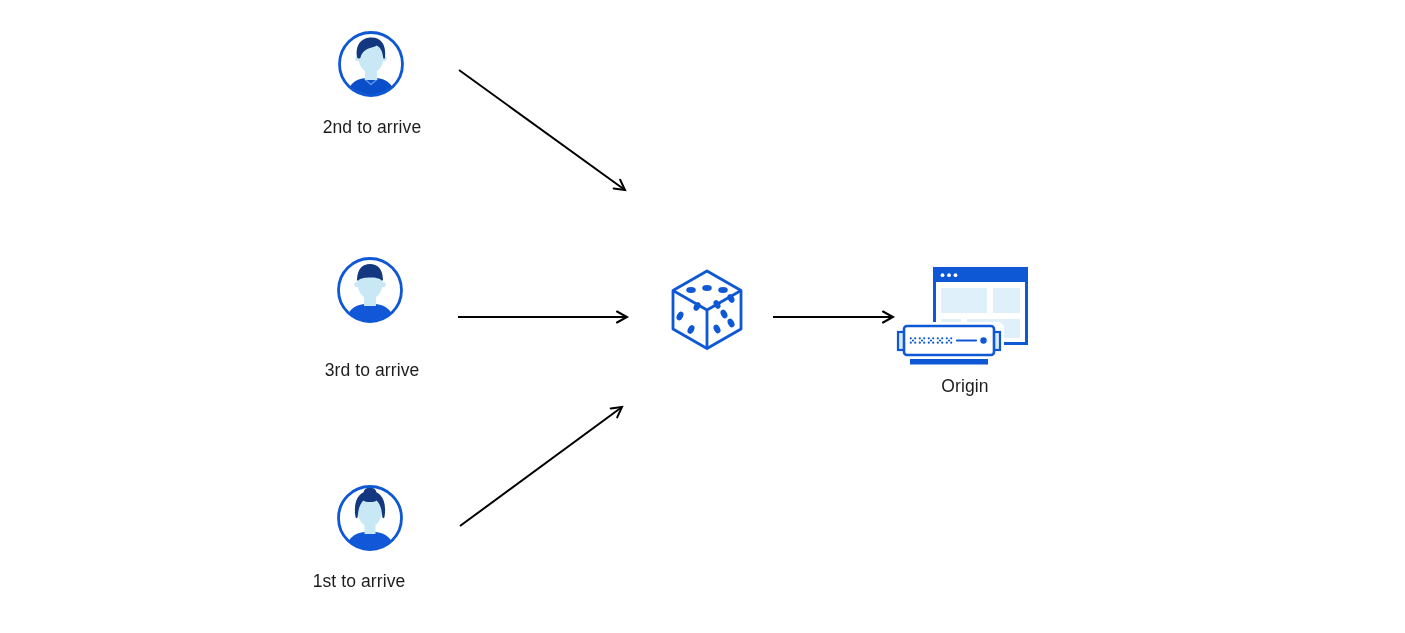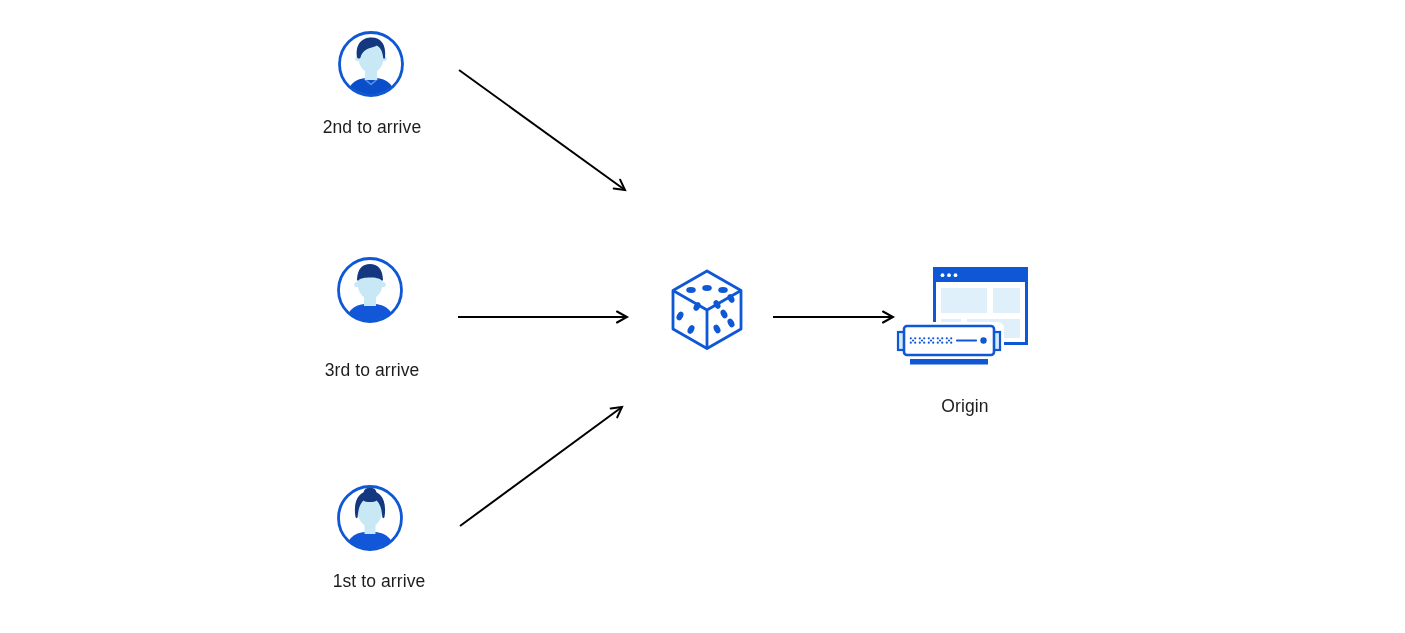--- a/index.html
+++ b/index.html
@@ -96,21 +96,21 @@
         <rect x="28.5" y="32" width="11" height="18" fill="#c9e8f6"></rect>
         <ellipse cx="34" cy="9" rx="6.5" ry="5.5" fill="#14387f"></ellipse>
         <path d="M33.8,14 C41.8,14 45.8,19.8 45.8,27.5 C45.8,35.3 41,42.8 33.8,42.8 C26.6,42.8 21.8,35.3 21.8,27.5 C21.8,19.8 25.8,14 33.8,14 Z" fill="#c9e8f6"></path>
         <circle cx="21.2" cy="28.5" r="2.5" fill="#c9e8f6"></circle>
         <circle cx="46.4" cy="28.5" r="2.5" fill="#c9e8f6"></circle>
         <path d="M19.5,33 C16.5,14 25,7 34,7 C43,7 51.5,14 48.5,33 C48.2,34.5 46.6,34.5 46.3,33 C45.8,25 44,19.5 40.5,16.5 C38.5,18.5 29.5,18.5 27.5,16.5 C24,19.5 22.2,25 21.7,33 C21.4,34.5 19.8,34.5 19.5,33 Z" fill="#14387f"></path>
       </g>
       <circle cx="34" cy="34" r="31.5" fill="none" stroke="#0e57d5" stroke-width="2.8"></circle>
     </svg>
   </div>
-  <div class="node-label" style="left:294px;top:571px;">1st to arrive</div>
+  <div class="node-label" style="left:274px;top:571px;">1st to arrive</div>
 
   <div class="abs" style="left:668px;top:268px;">
     <svg width="78" height="84" viewBox="0 0 78 84">
       <g stroke="#0e57d5" stroke-width="2.8" stroke-linejoin="round" fill="#ffffff">
         <path d="M39,3 L73,22.5 L73,61 L39,80.5 L5,61 L5,22.5 Z"></path>
         <path d="M5,22.5 L39,42 L73,22.5 M39,42 L39,80.5" fill="none"></path>
       </g>
       <g fill="#0e57d5">
         <ellipse cx="23" cy="22" rx="4.8" ry="3"></ellipse>
         <ellipse cx="39" cy="20" rx="4.8" ry="3"></ellipse>
@@ -181,15 +181,15 @@
             <circle cx="53.2" cy="12.3" r="1.1"></circle>
             <circle cx="48.8" cy="16.7" r="1.1"></circle>
             <circle cx="53.2" cy="16.7" r="1.1"></circle>
         </g>
       </g>
       <line x1="59" y1="14.5" x2="78" y2="14.5" stroke="#0e57d5" stroke-width="2.2" stroke-linecap="round"></line>
       <circle cx="85.5" cy="14.5" r="3.2" fill="#0e57d5"></circle>
       <rect x="12" y="33" width="78" height="5.5" fill="#0e57d5"></rect>
     </svg>
   </div>
-  <div class="node-label" style="left:880px;top:396px;">Origin</div>
+  <div class="node-label" style="left:880px;top:376px;">Origin</div>
 
 </div>
 
 </body></html>

